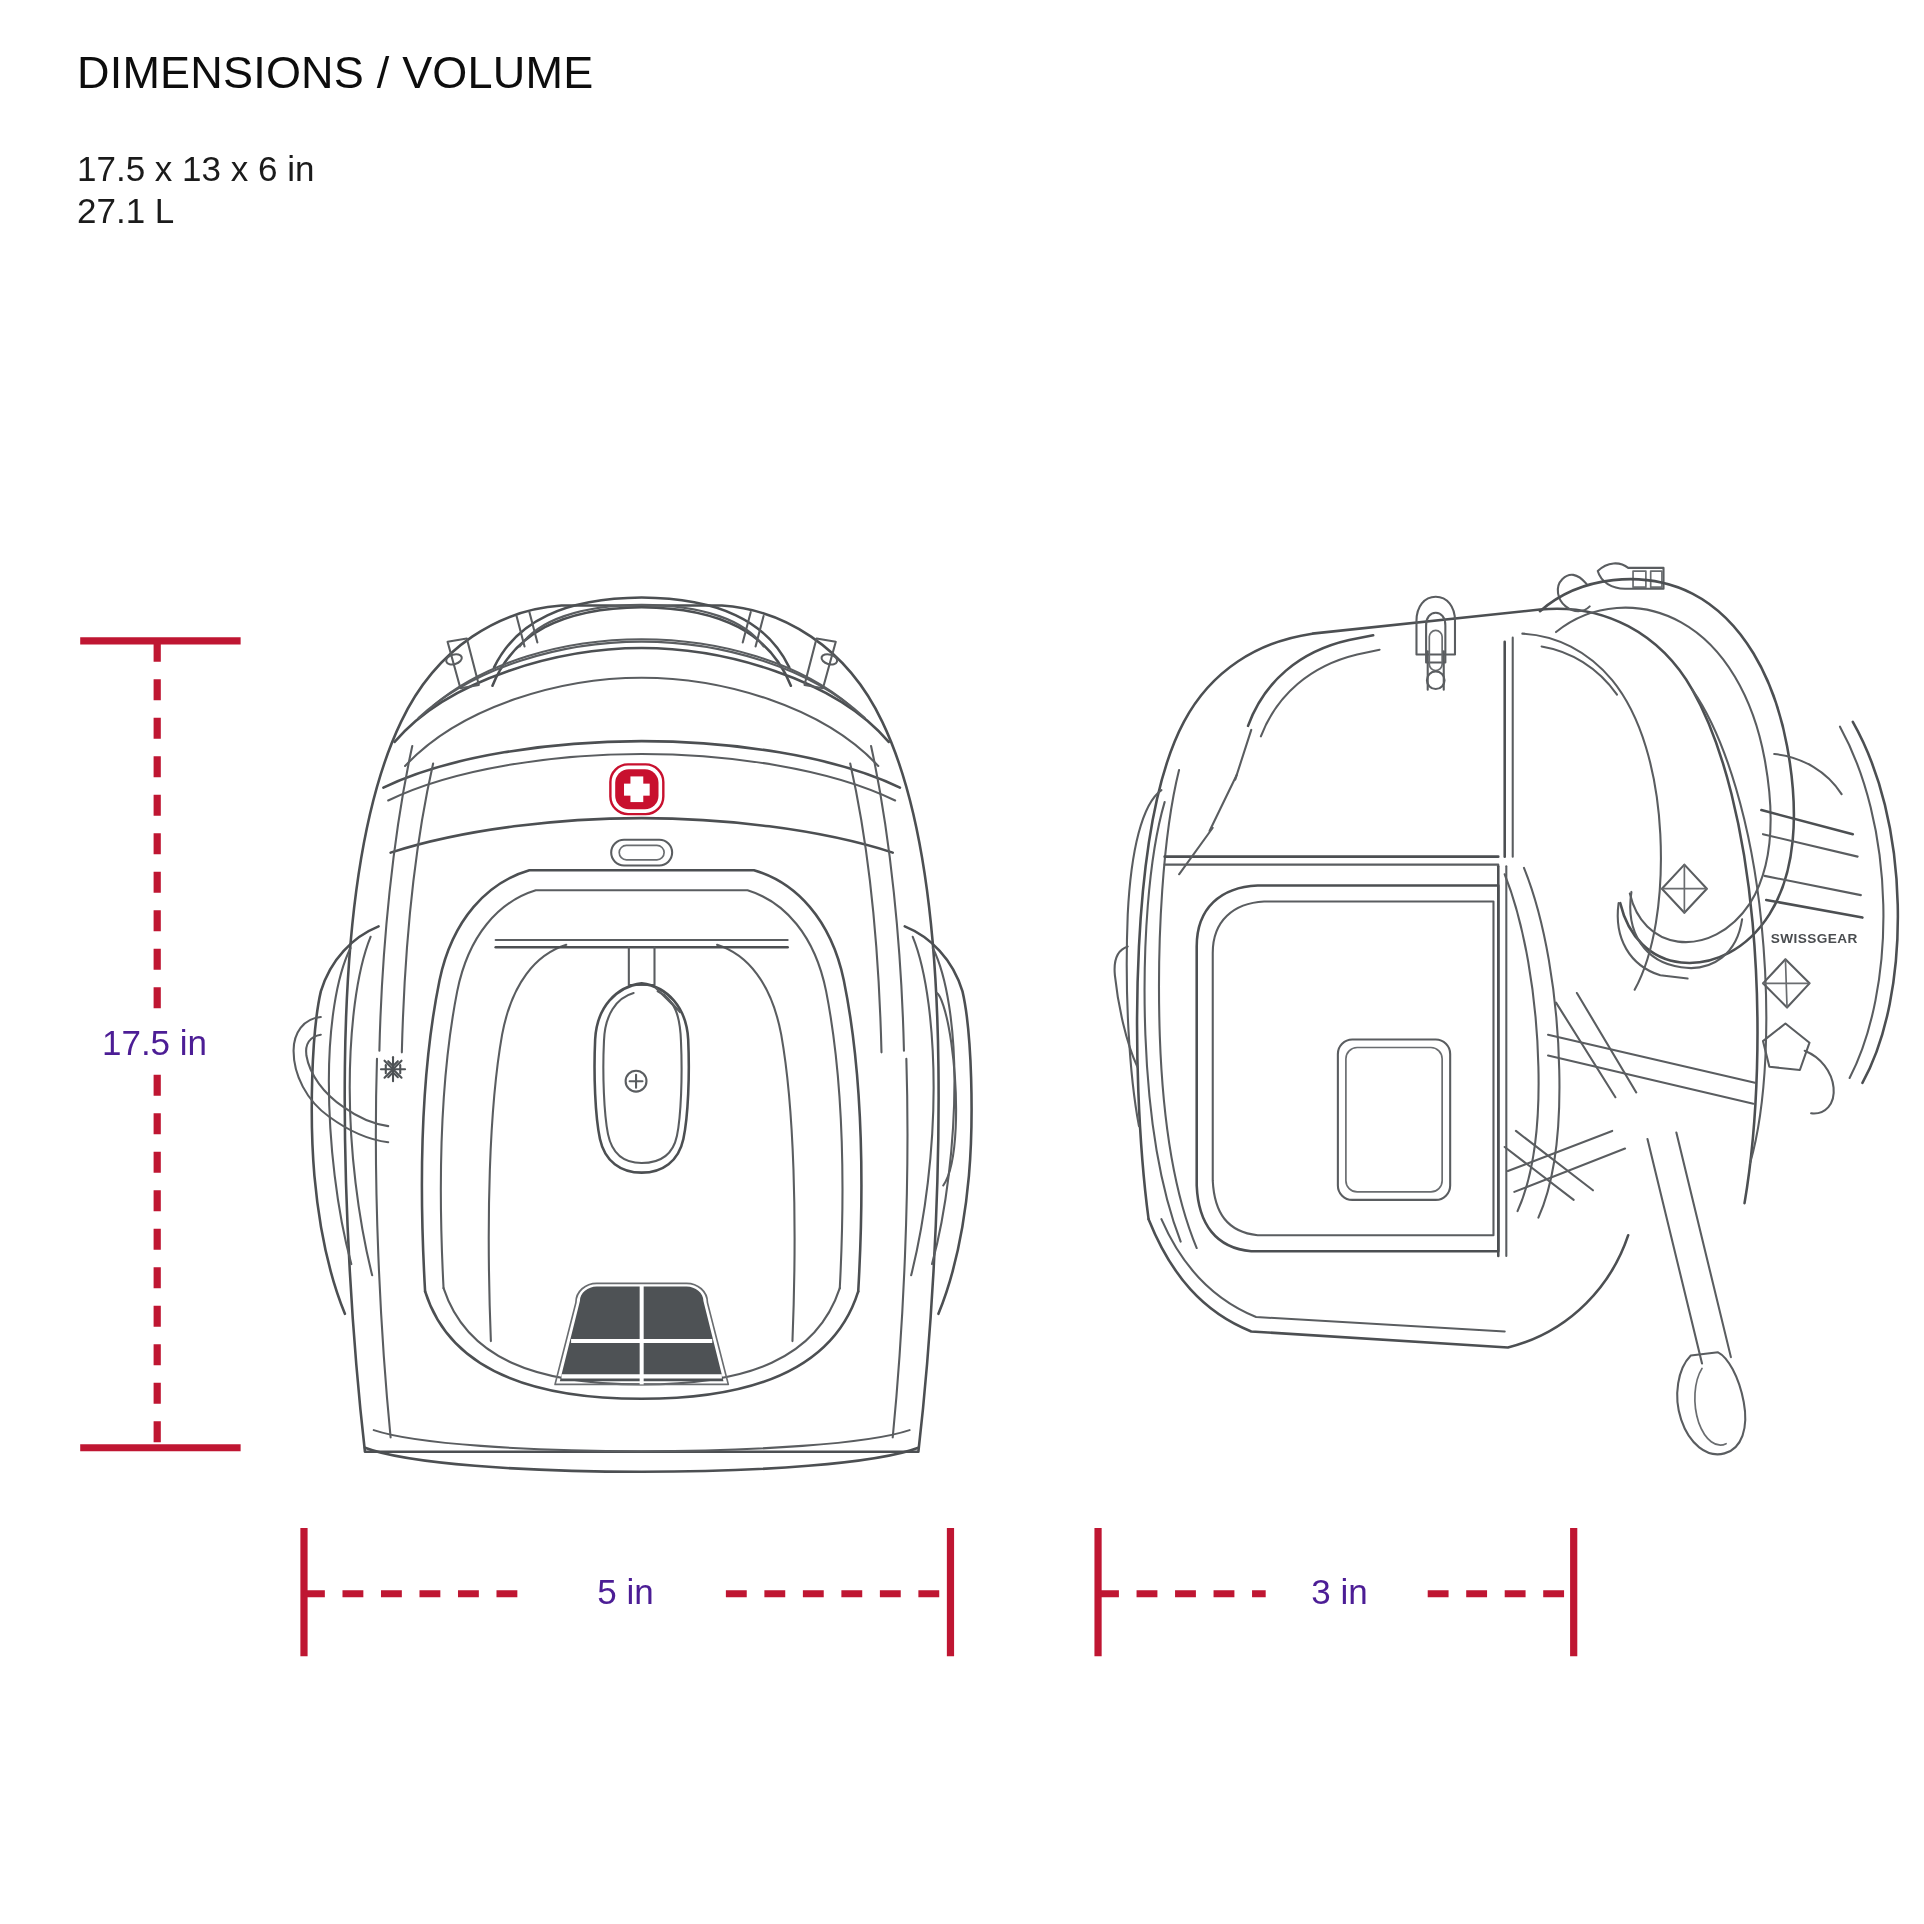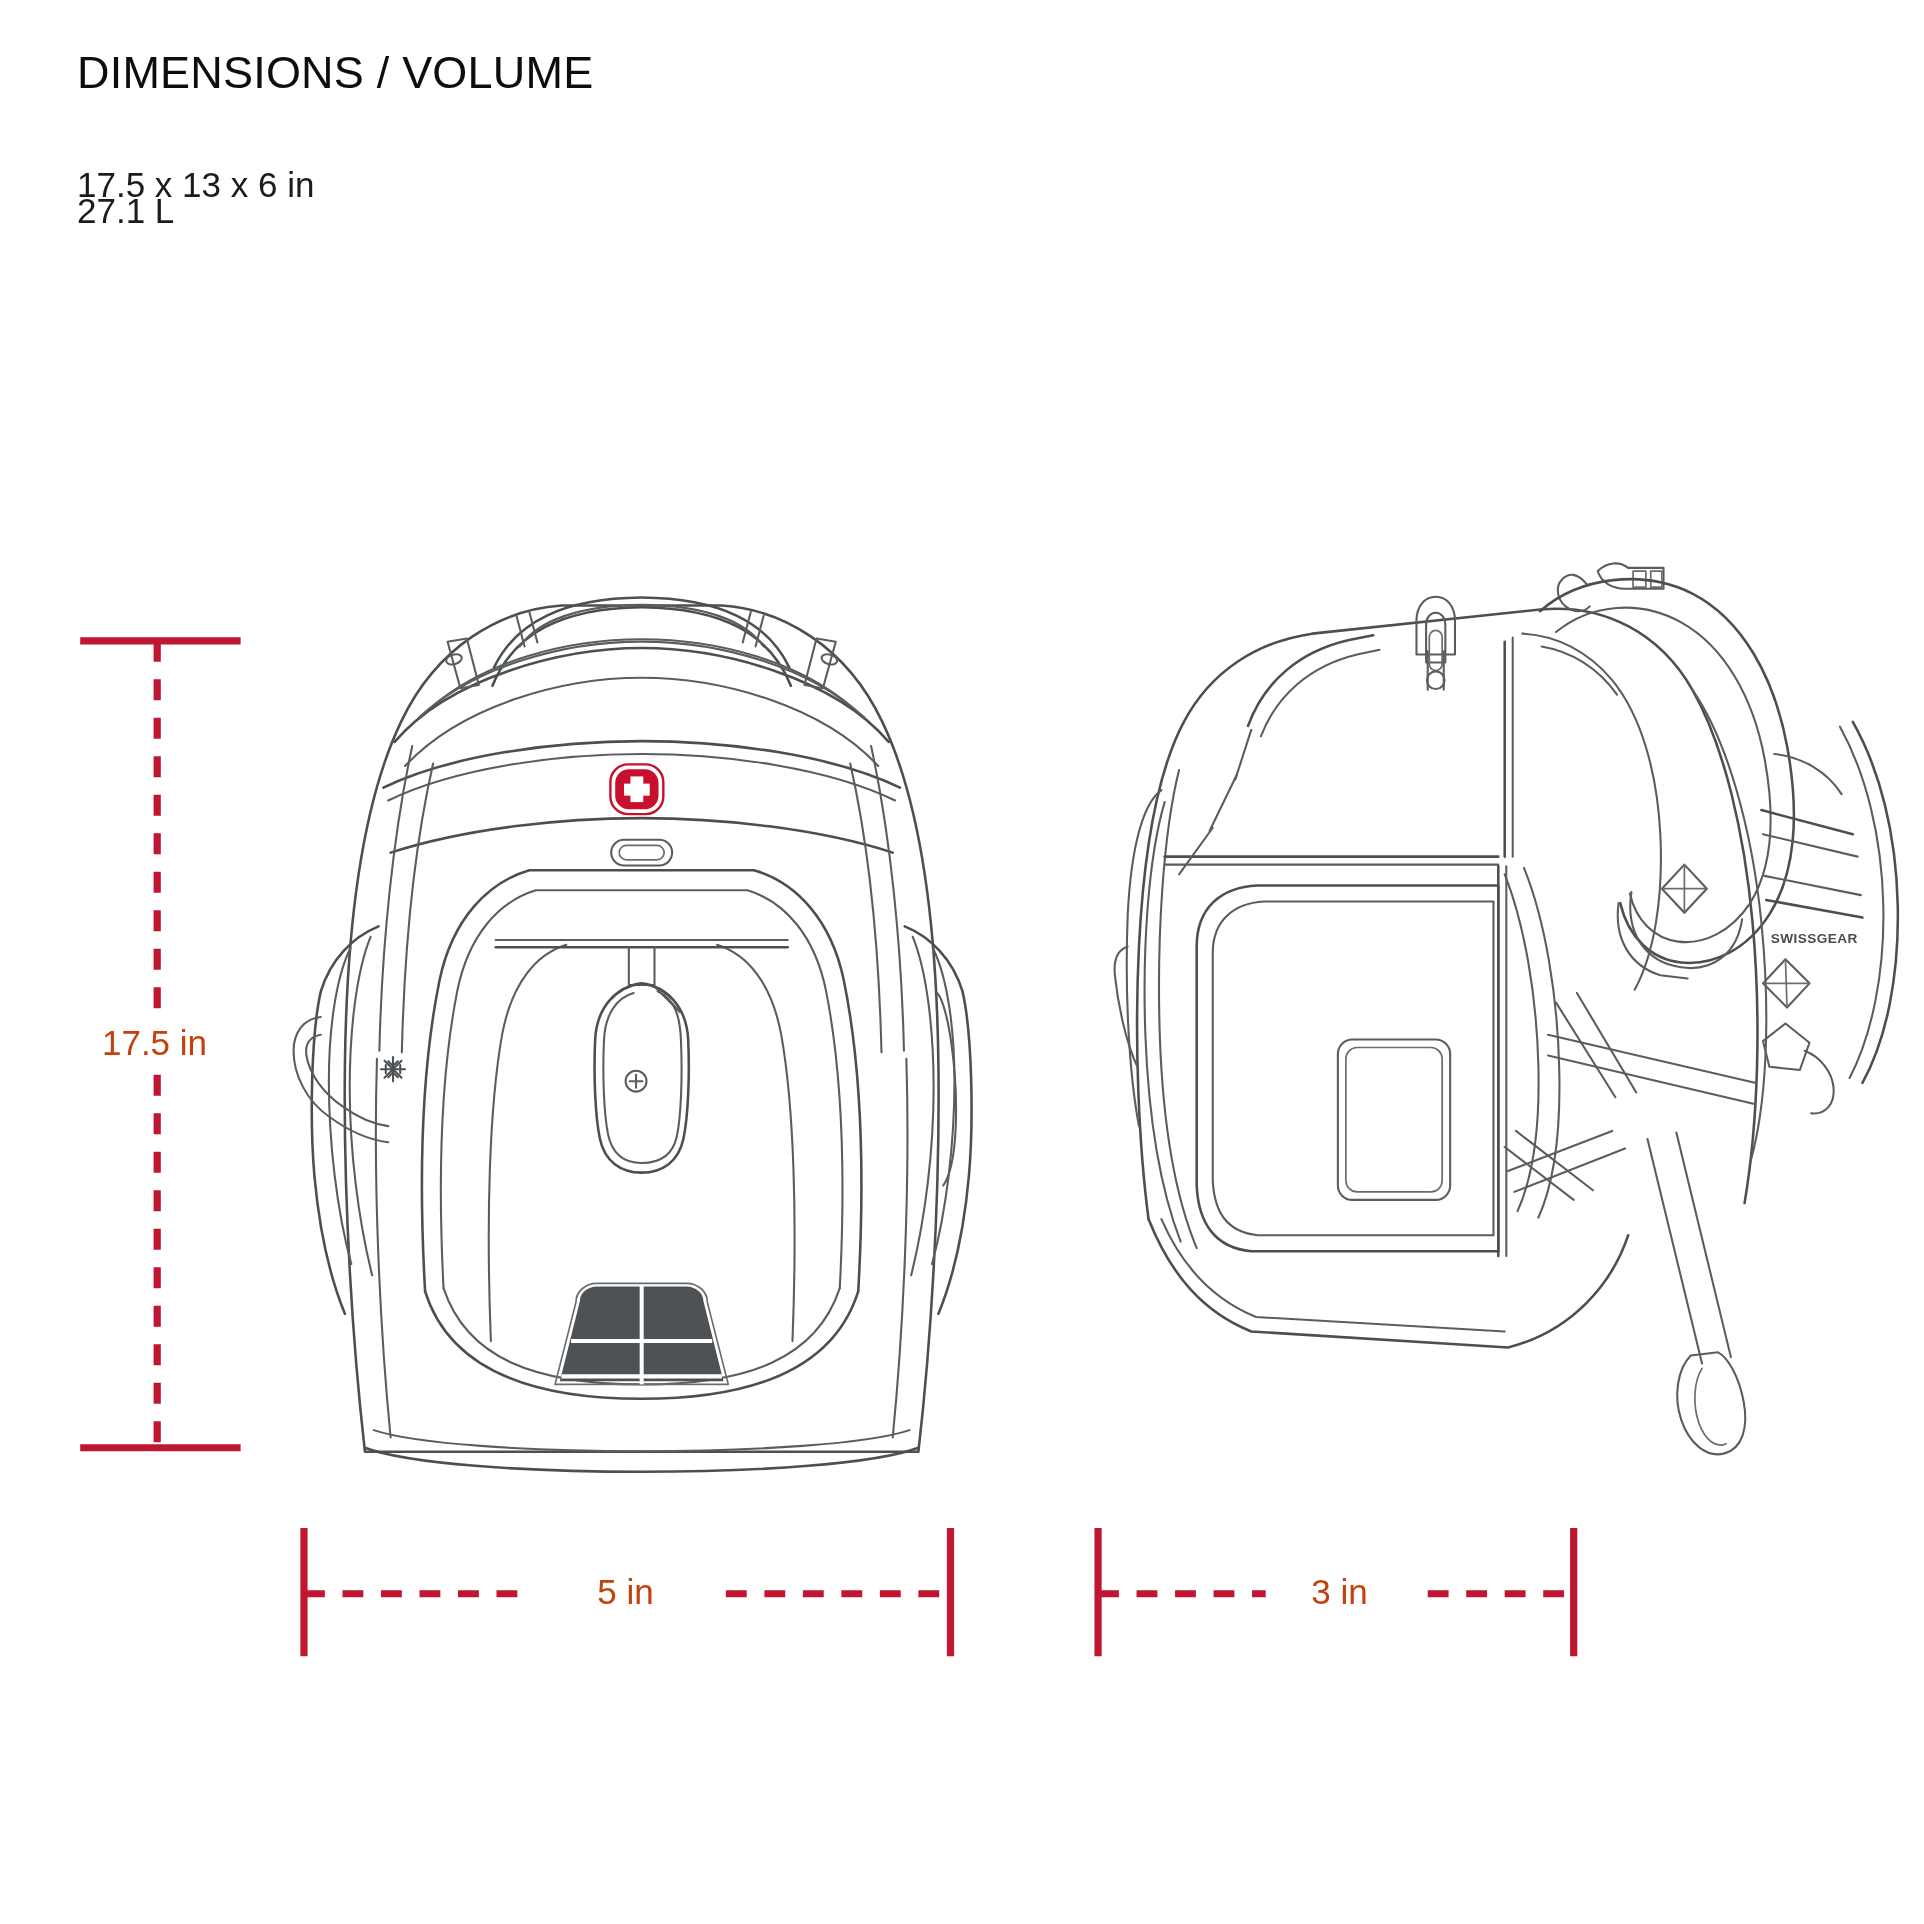--- a/index.html
+++ b/index.html
@@ -34,29 +34,29 @@
     white-space: nowrap;
   }
   .subline {
     position: absolute;
     left: 77px;
     font-size: 35px;
     font-weight: 300;
     color: #1b1b1b;
     white-space: nowrap;
   }
-  .subline.l1 { top: 149px; margin-top: 16px; }
+  .subline.l1 { top: 149px; }
   .subline.l2 { top: 191px; }
 
   
   .dim-label {
     position: absolute;
     font-size: 35px;
     font-weight: 300;
-    color: #c2410c;
+    color: #4c1d95;
     white-space: nowrap;
     text-align: center;
   }
   #label-height {
     left: 0px;
     top: 1023px;
     width: 309px;
   }
   #label-width {
     left: 465px;

